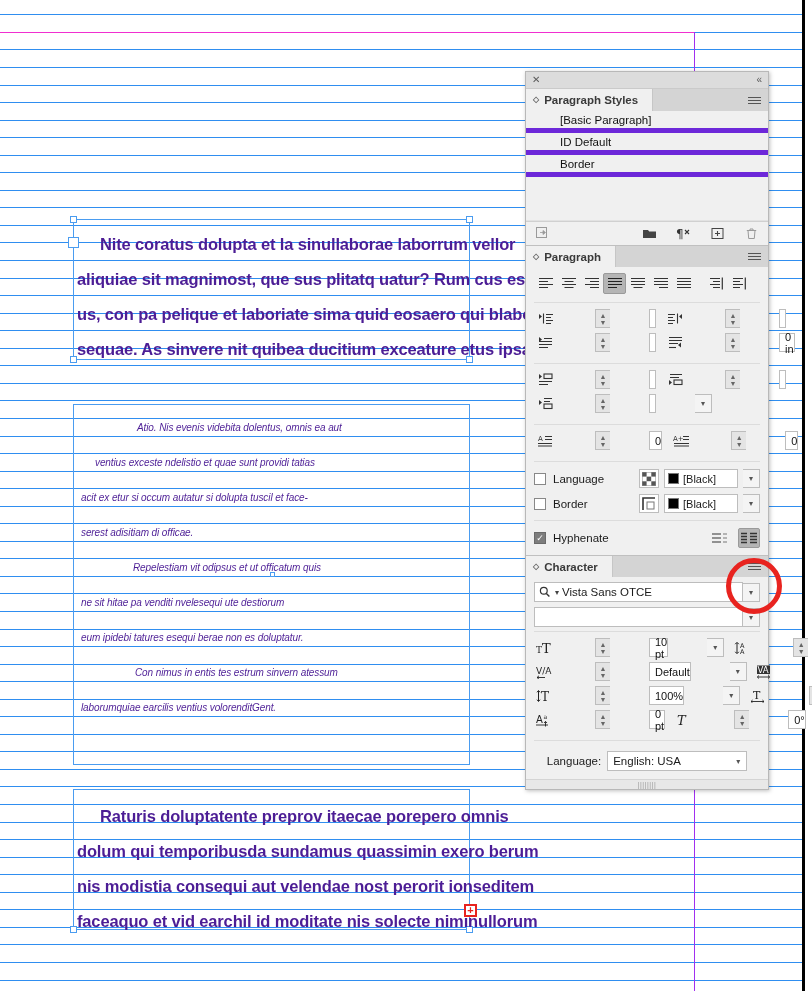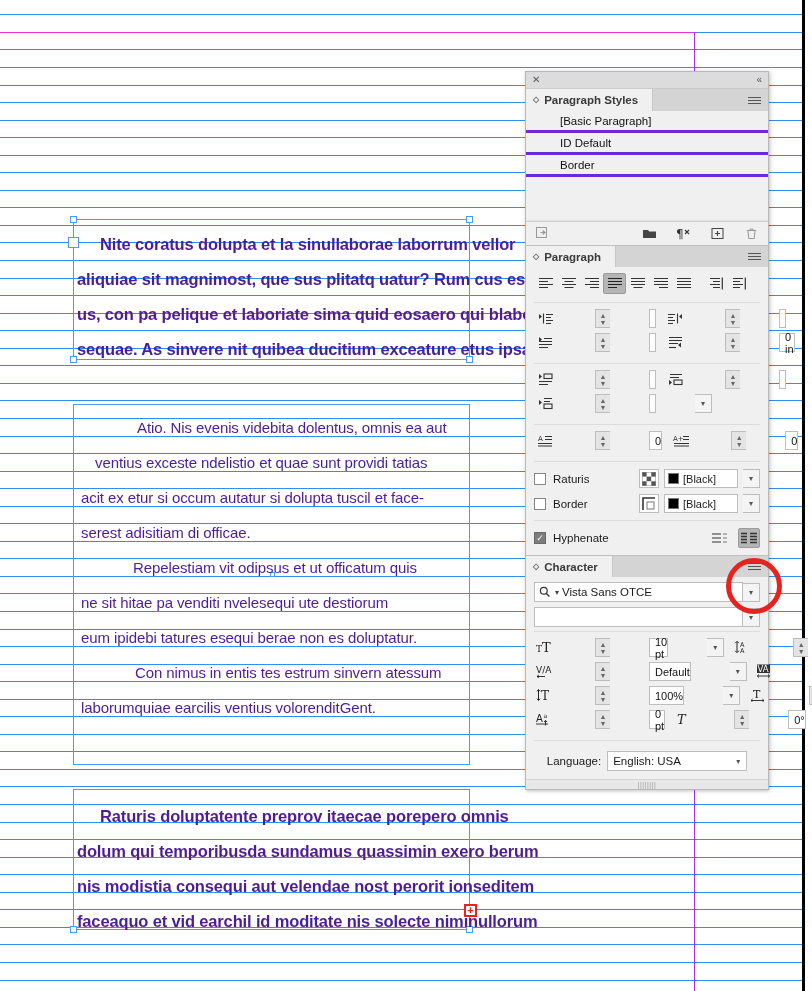--- a/index.html
+++ b/index.html
@@ -22,21 +22,21 @@
   .frame { position: absolute; border: 1px solid #4a9cf0; }
   .handle { position: absolute; width: 7px; height: 7px; background: #ffffff; border: 1px solid #4a9cf0; }
   .port { position: absolute; width: 11px; height: 11px; background: #ffffff; border: 1px solid #4a9cf0; }
   .outport-overset { position: absolute; width: 13px; height: 13px; background: #ffffff;
      border: 2px solid #e8231f; display: flex; align-items: center; justify-content: center;
      color: #e8231f; font-size: 11px; line-height: 1; font-weight: 700; }
 
   .ptext { position: absolute; color: #4c1d95; }
   .ptext p { line-height: 35px; white-space: nowrap; }
   .body-text p { font-size: 16.5px; font-weight: 600; letter-spacing: -0.15px; }
-  .excerpt-text p { font-size: 15px; letter-spacing: -0.1px; }
+  .excerpt-text p { font-size: 10px; font-style: italic; letter-spacing: -0.1px; }
   .indent1 { padding-left: 23px; }
 
   
   #panels {
     position: absolute; left: 525px; top: 71px; width: 244px;
     background: #f0f0f0; border: 1px solid #b8b8b8;
     box-shadow: 1px 1px 4px rgba(0,0,0,0.25);
     font-size: 11px; color: #1a1a1a;
   }
   .panel-titlebar {
@@ -61,41 +61,41 @@
   
   .ps-header {
     height: 22px; display: flex; align-items: center; justify-content: space-between;
     padding: 0 7px; border-bottom: 1px solid #d8d8d8; background: #f0f0f0;
   }
   .ps-header-right { display: flex; align-items: center; gap: 9px; }
   .ps-badge { border: 1px solid #555; padding: 0 2px; font-size: 9.5px; border-radius: 2px; color:#333; }
   .ps-list { background: #f0f0f0; }
   .ps-item {
     height: 22px; display: flex; align-items: center; padding-left: 34px;
-    border-bottom: 3px solid #6d28d9; font-size: 11.5px; color: #111;
+    border-bottom: 5px solid #6d28d9; font-size: 11.5px; color: #111;
   }
   .ps-blank { height: 44px; background: #f0f0f0; border-bottom: 1px solid #e2e2e2; }
   .ps-footer {
     height: 24px; display: flex; align-items: center; border-top: 1px solid #d0d0d0;
     padding: 0 9px; background: #f0f0f0;
   }
   .ps-footer .left { flex: 0 0 auto; }
   .ps-footer .right { margin-left: auto; display: flex; align-items: center; gap: 19px; }
   .mini { width: 15px; height: 15px; display: inline-block; }
   .sep { height: 1px; background: #dcdcdc; margin: 4px 8px; }
 
   .align-row { display: flex; align-items: center; gap: 0px; padding: 6px 8px 4px 8px; }
   .align-btn { width: 23px; height: 21px; display: flex; align-items: center; justify-content: center;
      border-radius: 2px; }
   .align-btn.active { background: #b5b5b5; border: 1px solid #9a9a9a; }
   .align-gap { width: 9px; }
 
   .field-grid { padding: 2px 8px; }
   .field-line { display: flex; align-items: center; margin-bottom: 5px; }
-  .fcell { display: flex; flex: 1 1 0; gap: 39px; }
+  .fcell { display: flex; align-items: center; flex: 1 1 0; gap: 39px; }
   .ficon { width: 22px; height: 18px; display: flex; align-items: center; justify-content: center;
       flex: 0 0 22px; }
   .stepper {
     width: 15px; height: 19px; background: #e4e4e4; border: 1px solid #bdbdbd; border-right: none;
     display: flex; flex-direction: column; align-items: center; justify-content: center;
     color: #666; font-size: 7px; line-height: 7px; flex: 0 0 15px;
   }
   .inp {
     height: 19px; background: #ffffff; border: 1px solid #bdbdbd;
     display: flex; align-items: center; padding-left: 5px; font-size: 11px; color: #111;
@@ -507,21 +507,21 @@
             <span class="stepper">▲<br>▼</span>
             <span class="inp">0</span>
           </div>
         </div>
       </div>
 
       <div class="sep"></div>
 
       <div class="chk-row">
         <span class="chkbox"></span>
-        <span class="chk-label">Raturis</span>
+        <span class="chk-label">Language</span>
         <span class="chk-right">
           <span class="swatch-btn">
             <svg width="14" height="14" viewBox="0 0 14 14">
               <rect x="0" y="0" width="14" height="14" fill="#fff"></rect>
               <g fill="#555">
                 <rect x="0" y="0" width="4.6" height="4.6"></rect>
                   <rect x="9.3" y="0" width="4.6" height="4.6"></rect>
                 <rect x="4.6" y="4.6" width="4.6" height="4.6"></rect>
                 <rect x="0" y="9.3" width="4.6" height="4.6"></rect>
                   <rect x="9.3" y="9.3" width="4.6" height="4.6"></rect>

